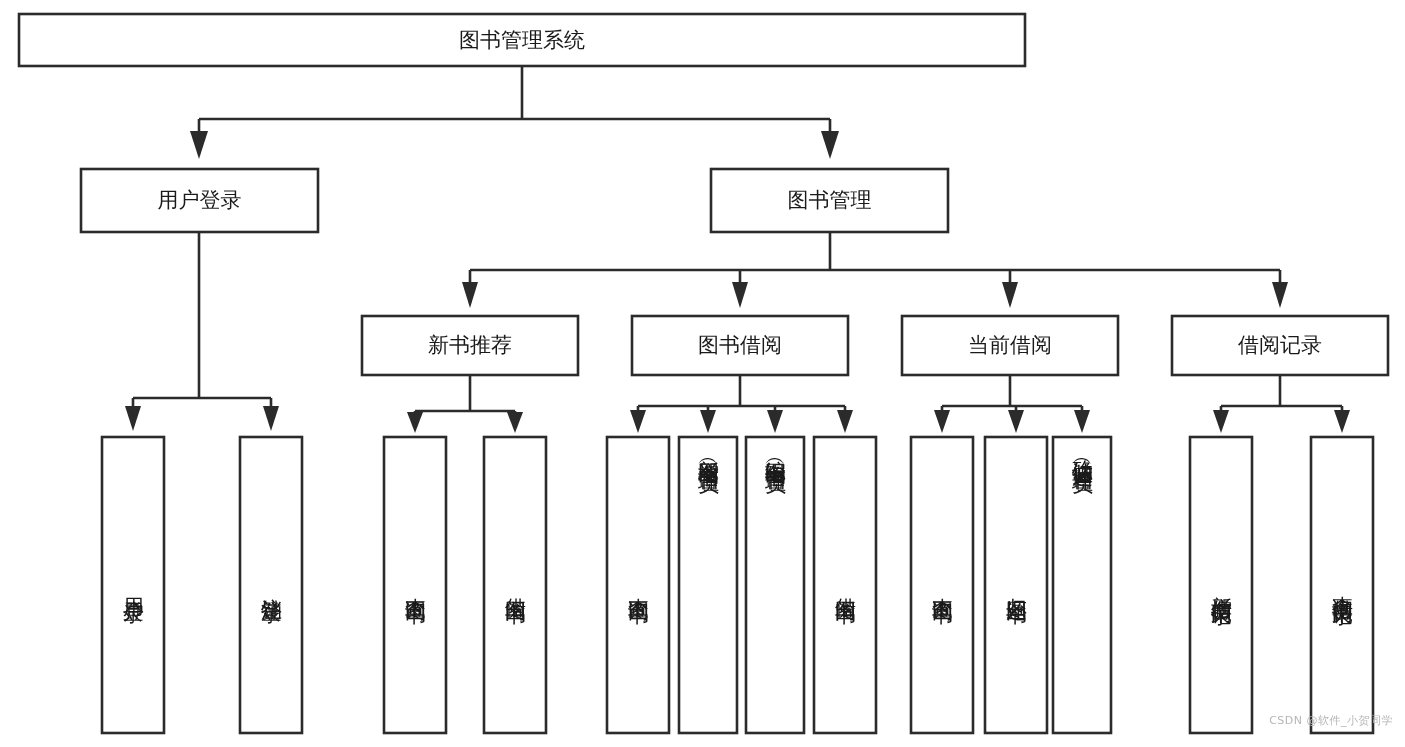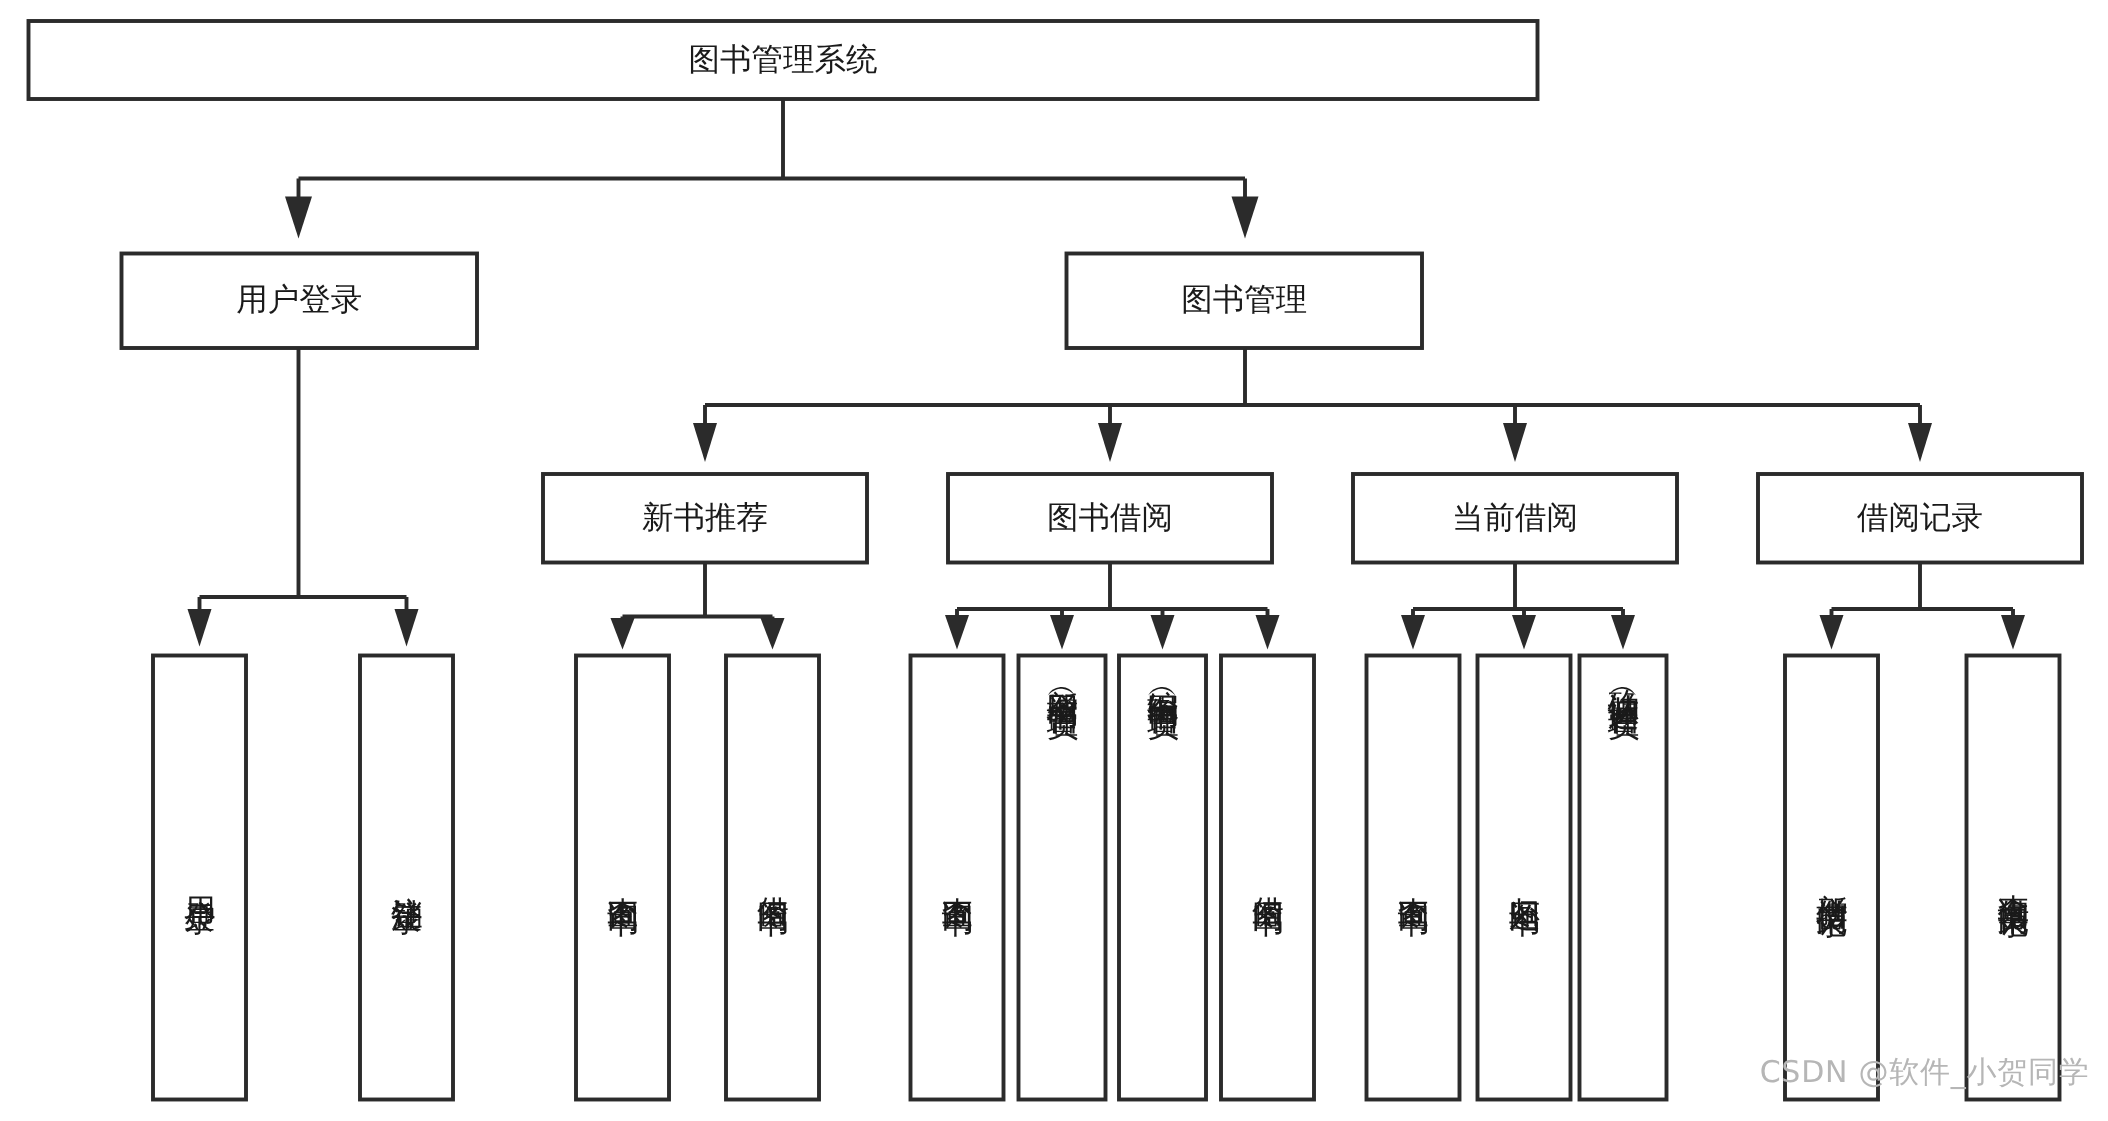--- a/index.html
+++ b/index.html
@@ -65,21 +65,21 @@
     letter-spacing: 2px;
     color: #1a1a1a;
     white-space: nowrap;
     text-align: center;
   }
   .watermark {
     position: absolute;
     right: 12px;
     bottom: 4px;
     font-family: "DejaVu Sans", "Liberation Sans", sans-serif;
-    font-size: 20px;
+    font-size: 11px;
     color: #b6b6b6;
     letter-spacing: 0.5px;
     white-space: nowrap;
   }
 </style>
 </head>
 <body>
 
 <div id="diagram-root">
 

